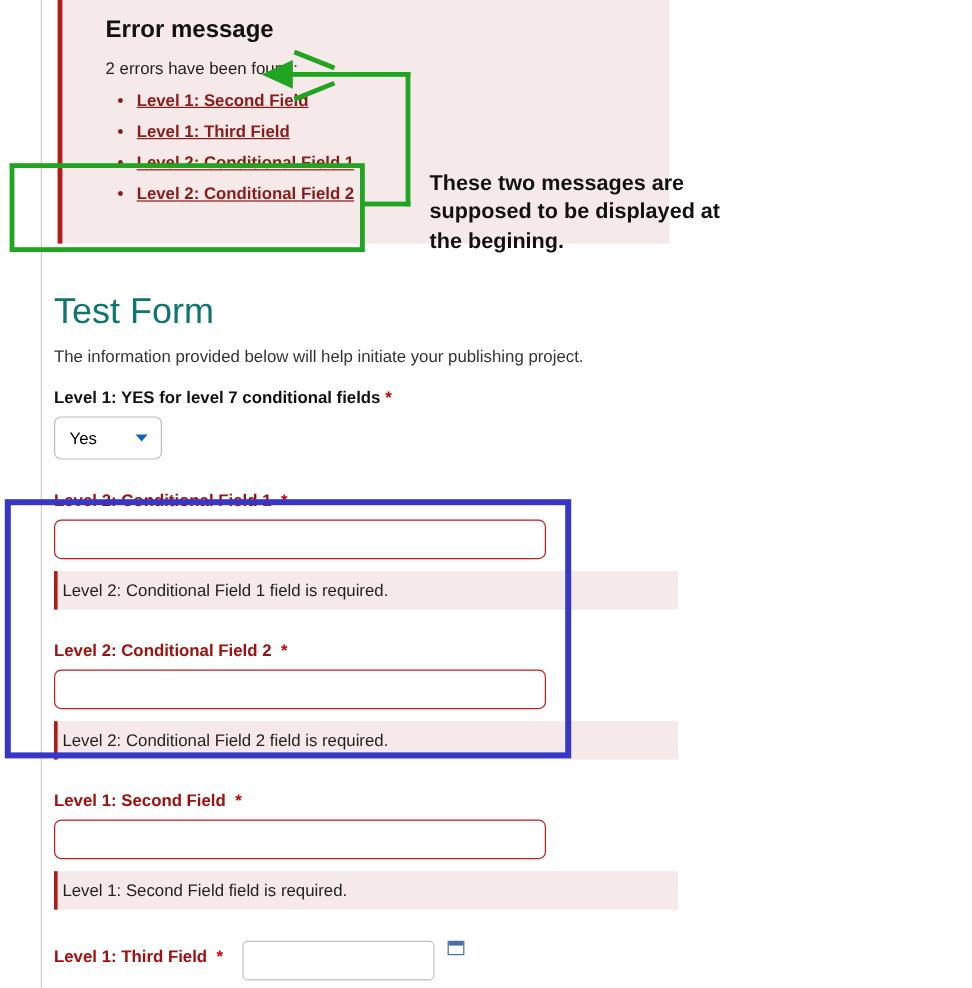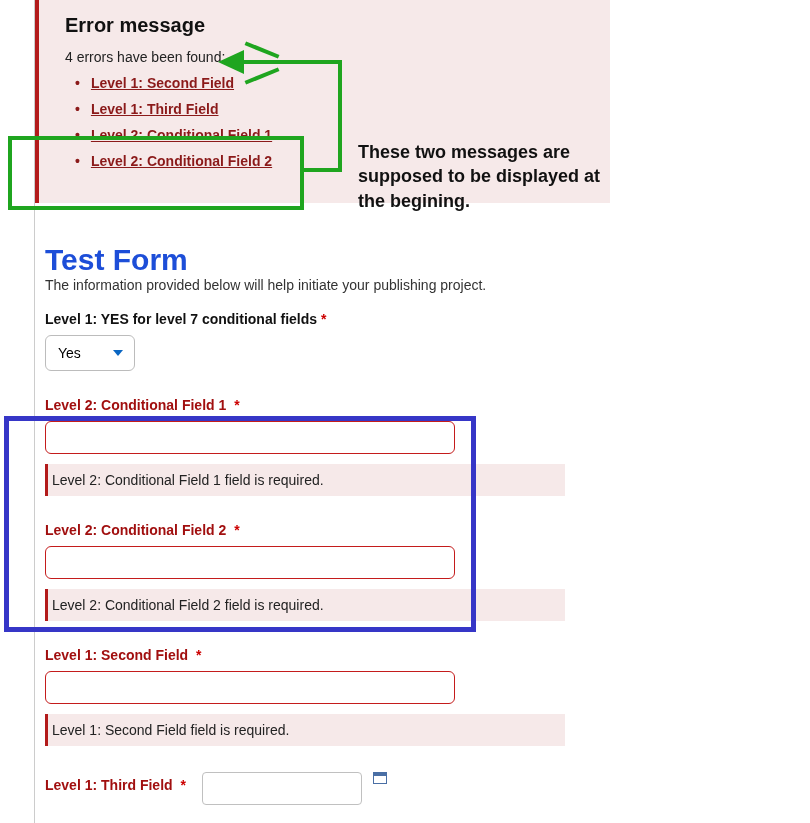--- a/index.html
+++ b/index.html
@@ -12,22 +12,23 @@
     .page {
       margin-left: 34px;
       border-left: 1px solid #ccc;
       padding-left: 0;
       position: relative;
     }
     
     .error-box {
       background: #f6e9e9;
       border-left: 4px solid #b31b1b;
-      padding: 14px 22px 24px 26px;
-      width: 575px;
+      padding: 14px 22px 24px 36px;
+      width: 510px;
+      margin-left: 13px;
     }
     .error-box h2 {
       font-size: 20px;
       font-weight: 700;
       color: #111;
       margin-bottom: 12px;
     }
     .error-box .count {
       font-size: 14px;
       color: #222;
@@ -50,22 +51,23 @@
       text-decoration: underline;
     }
 
     
     .form-sec {
       padding: 40px 10px 10px 10px;
       width: 560px;
     }
     .form-sec h1 {
       font-size: 30px;
-      font-weight: 700;
-      color: #1d4ed8;
+      font-weight: 400;
+      color: #0f766e;
+      margin-bottom: 12px;
     }
     .form-sec .intro {
       font-size: 14px;
       color: #333;
       margin-bottom: 18px;
     }
     .field-label {
       font-size: 14px;
       font-weight: 700;
       color: #111;
@@ -221,21 +223,21 @@
       pointer-events: none;
     }
   </style>
 </head>
 <body>
 
 <div class="page">
 
   <div class="error-box">
     <h2>Error message</h2>
-    <div class="count">4 errors have been found:</div>
+    <div class="count">2 errors have been found:</div>
     <ul>
       <li>
         <span class="bullet">•</span>
         <a href="#">Level 1: Second Field</a>
       </li>
       <li>
         <span class="bullet">•</span>
         <a href="#">Level 1: Third Field</a>
       </li>
       <li>

